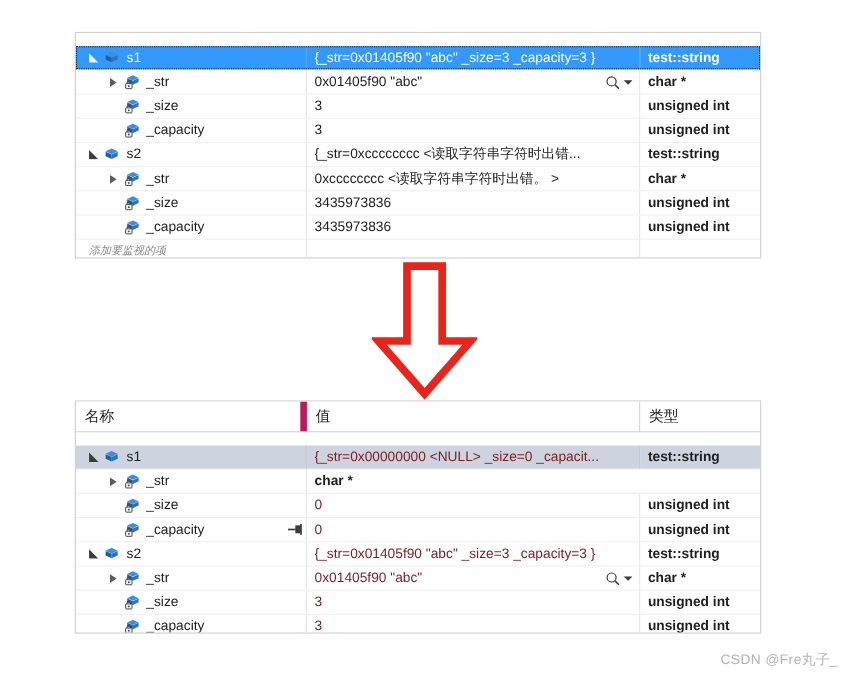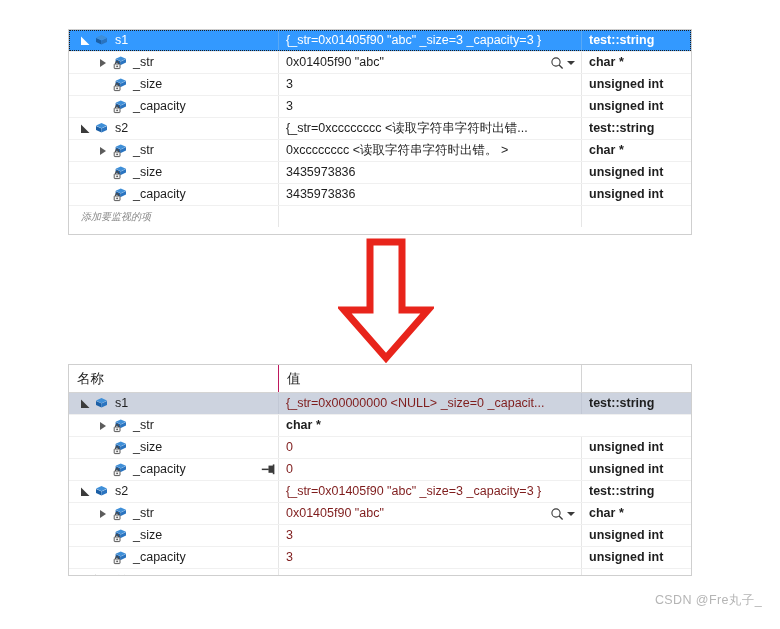--- a/index.html
+++ b/index.html
@@ -49,26 +49,26 @@
   .hdr-cell {
     font-size: 13.5px;
     color: #1e1e1e;
     padding-left: 8px;
     box-sizing: border-box;
     height: 27px;
     line-height: 27px;
     overflow: hidden;
     white-space: nowrap;
   }
-  .hdr-cell.name { width: 210px; border-right: 1px solid #be185d; }
+  .hdr-cell.name { width: 210px; border-right: 6px solid #be185d; }
   .hdr-cell.value { width: 303px; border-right: 1px solid #d4d4d4; }
   .hdr-cell.type { width: 109px; }
 
   
-  .rows { display: block; }
+  .rows { display: block; margin-top: 12px; }
   .row {
     display: flex;
     height: 21px;
     line-height: 21px;
     border-bottom: 1px solid #f0f0f0;
     position: relative;
   }
   .row:last-child { border-bottom: none; }
 
   .cell {
@@ -423,20 +423,21 @@
 <div id="down-arrow">
   <svg viewBox="0 0 96 126" width="96" height="126" aria-hidden="true">
     <polygon points="32,4 64,4 64,72 90,72 48,120 6,72 32,72" fill="#ffffff" stroke="#e8241b" stroke-width="7" stroke-linejoin="miter"></polygon>
   </svg>
 </div>
 
 <div class="watch-panel" id="panel-bottom">
   <div class="hdr">
     <div class="hdr-cell name">名称</div>
     <div class="hdr-cell value">值</div>
+    <div class="hdr-cell type">类型</div>
   </div>
   <div class="rows">
       <div class="row sel-inactive">
         <div class="cell name">
           <span style="display: inline-block; width: 8px;"></span>
           <span class="expander">
             <span class="tri-open"></span>
           </span>
           <span class="ico">
             <svg width="17" height="17" viewBox="0 0 17 17">

